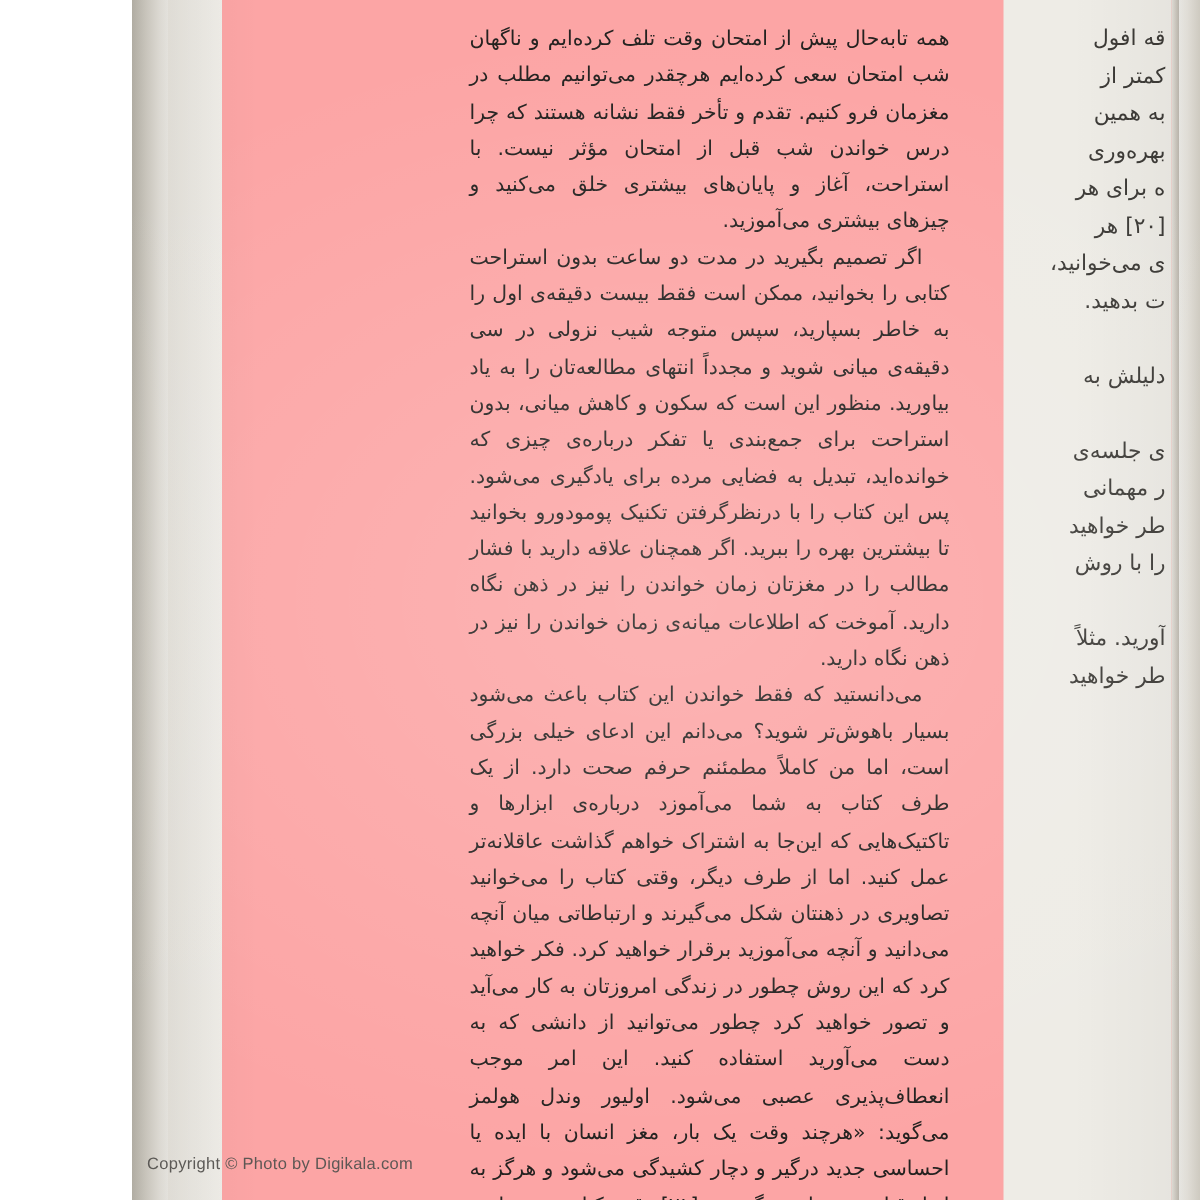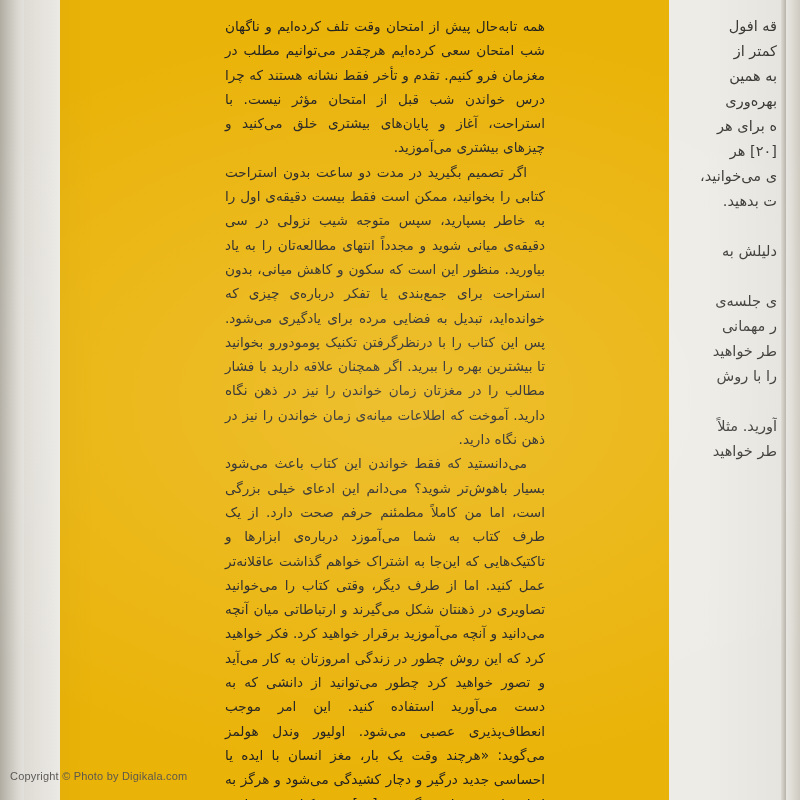--- a/index.html
+++ b/index.html
@@ -9,23 +9,23 @@
   }
   body {
     width: 800px;
     height: 800px;
     overflow: hidden;
     font-family: "DejaVu Sans", sans-serif;
   }
 
   .page {
     position: relative;
-    width: 800px;
+    width: 712px;
     height: 800px;
-    background: #eab308;
+    background: #fca5a5;
     overflow: hidden;
   }
 
   
   .spine-shadow {
     position: absolute;
     left: 0;
     top: 0;
     width: 24px;
     height: 800px;

